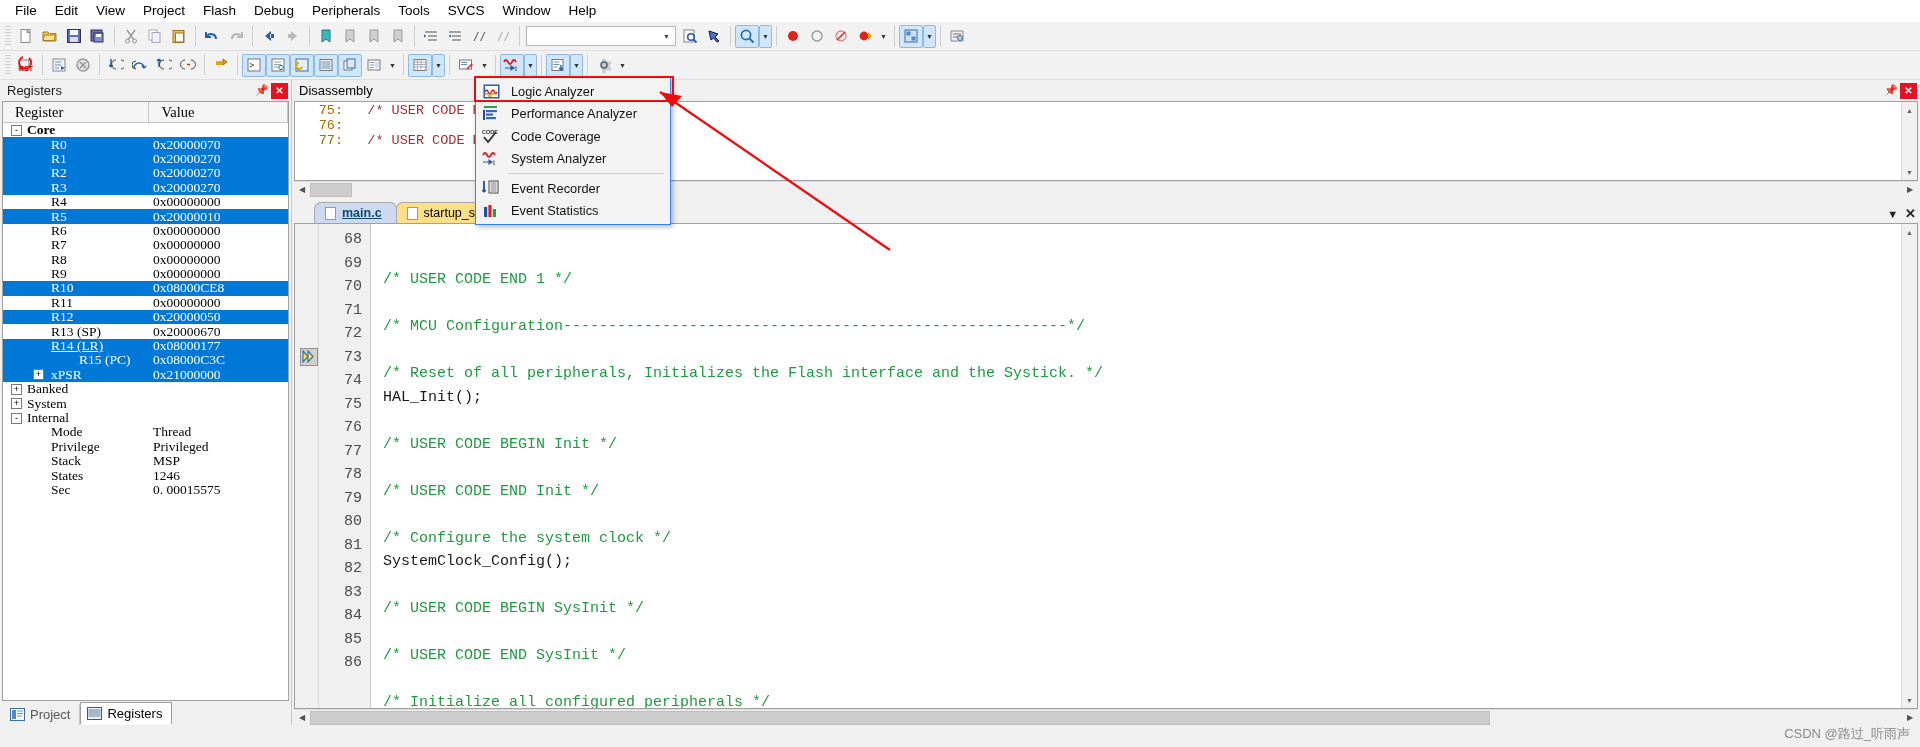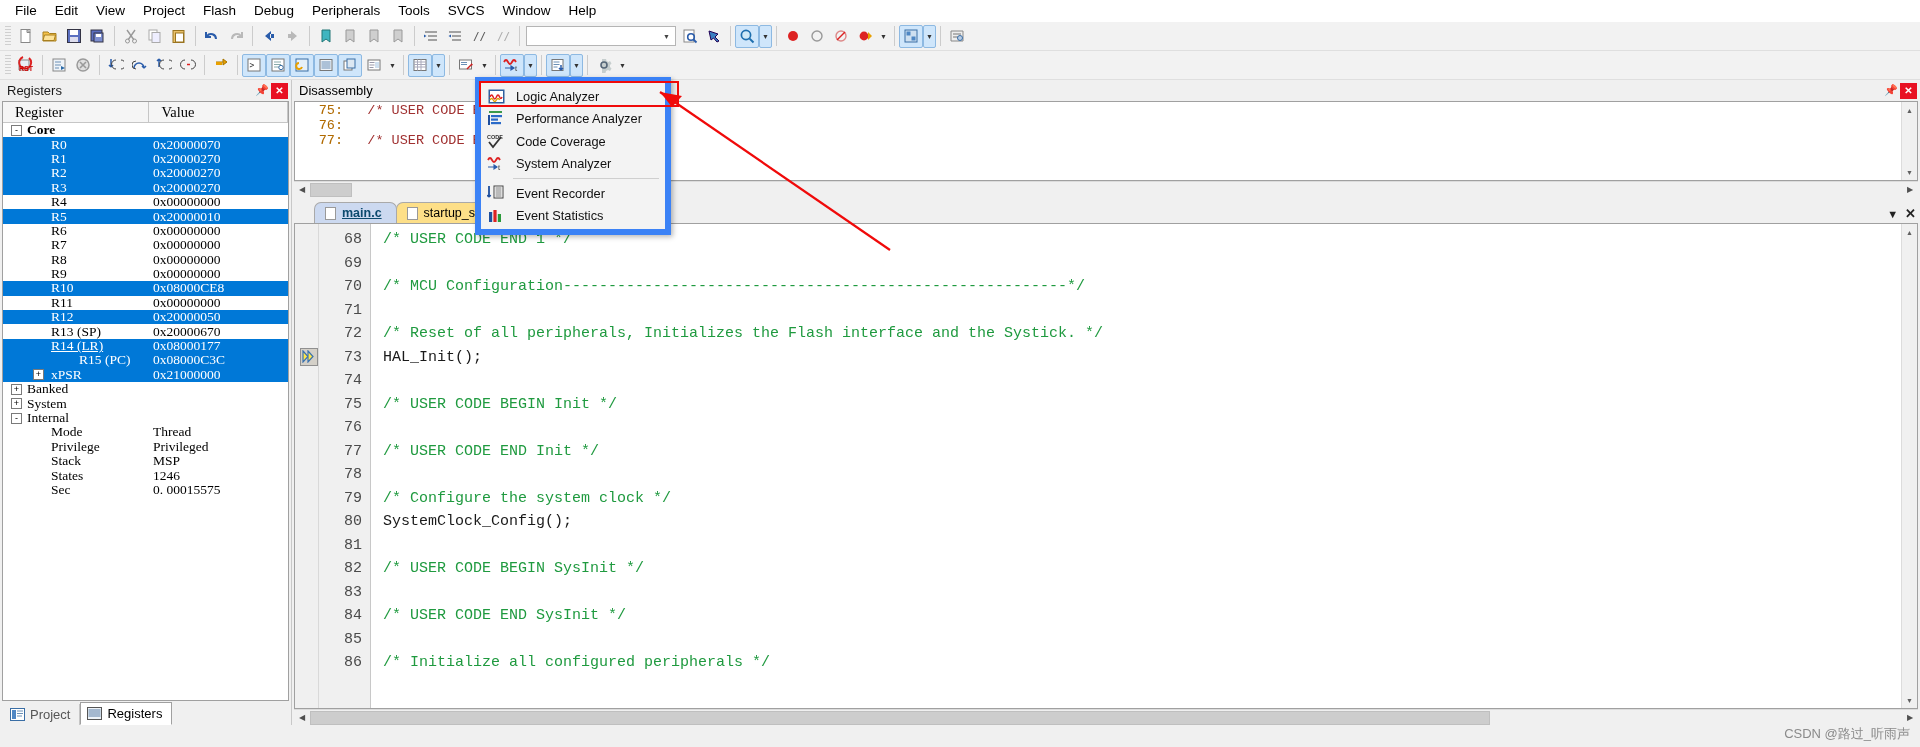--- a/index.html
+++ b/index.html
@@ -332,40 +332,41 @@
   }
   .gline { height: 23.5px; line-height: 23.5px; }
   #code {
     flex: 1;
     font-family: "Liberation Mono", monospace;
     font-size: 15px;
     padding-top: 4px;
     padding-left: 12px;
     white-space: pre;
     overflow: hidden;
+    margin-top: 40px;
   }
   .cline { height: 23.5px; line-height: 23.5px; }
   .c-comment { color: #1f9a3f; }
   .c-plain { color: #1a1a1a; }
   #pc-marker {
     position: absolute;
     left: 5px;
     width: 18px; height: 18px;
     background: #d4d0c8;
     border: 1px solid #909090;
     display: flex; align-items: center; justify-content: center;
   }
 
   
   #popup {
     position: absolute;
     left: 475px; top: 77px;
     width: 196px;
     background: #f3f3f3;
-    border: 6px solid #3b82f6;
+    border: 1px solid #3b82f6;
     box-shadow: 2px 2px 5px rgba(0,0,0,.28);
     z-index: 50;
     padding: 2px 0;
   }
   .pop-item {
     height: 22.5px;
     display: flex; align-items: center;
     font-size: 12.8px;
     color: #111;
     padding-left: 4px;

